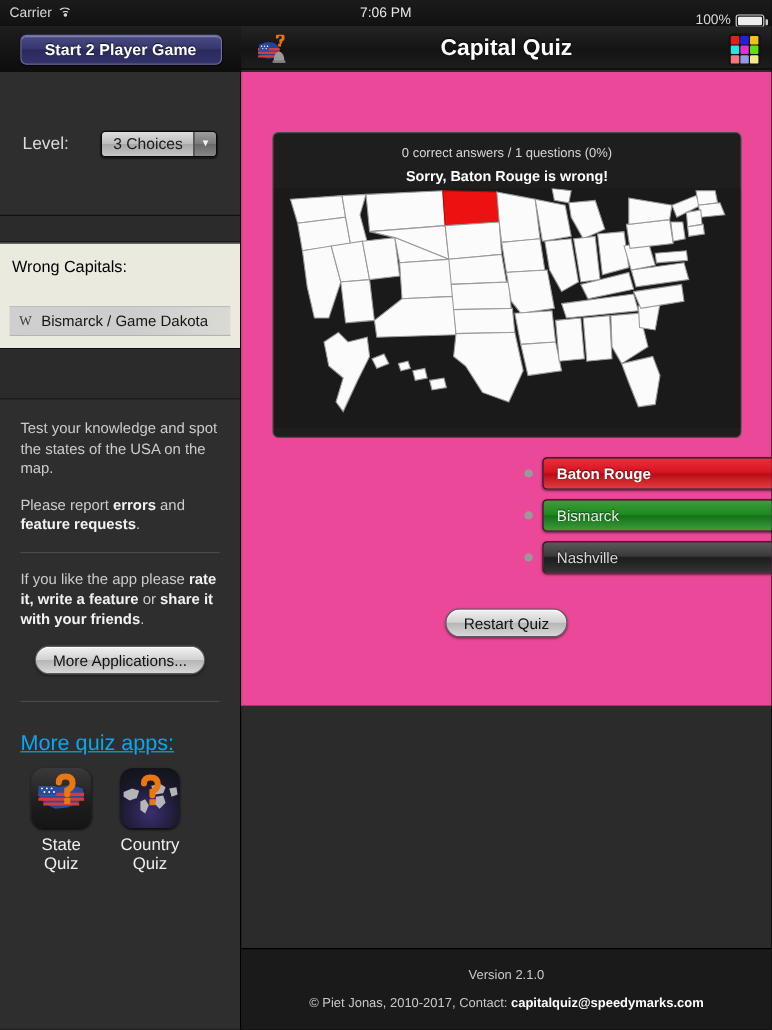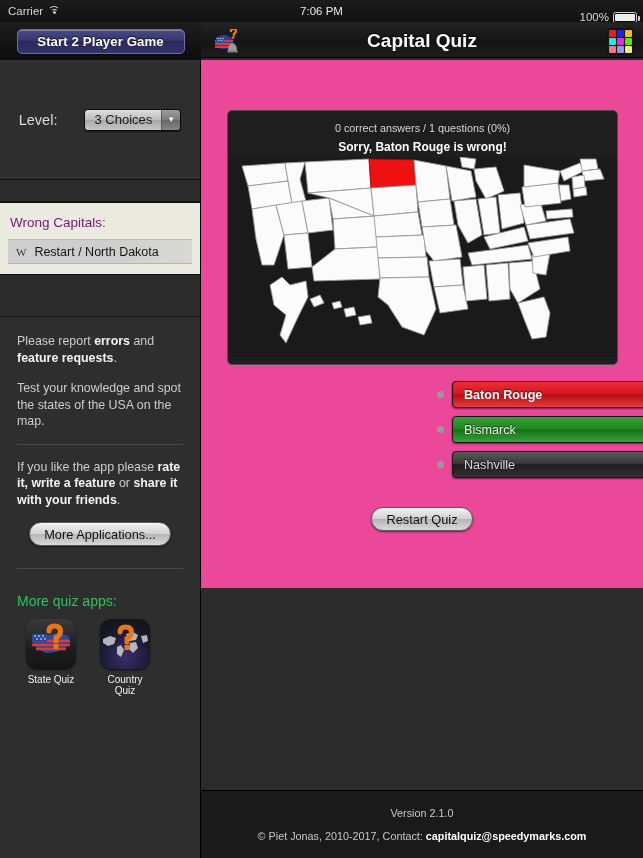--- a/index.html
+++ b/index.html
@@ -88,21 +88,21 @@
     width: 19px; background: linear-gradient(to bottom, #9d9d9d 0%, #7c7c7c 48%, #696969 52%, #878787 100%);
     display: flex; align-items: center; justify-content: center; border-left: 1px solid #5a5a5a;
     color: #f2f2f2; font-size: 8px;
   }
   .sec-blank1 { height: 22px; background: #2b2b2b; border-bottom: 1px solid #151515; }
 
   .sec-wrong {
     background: #eaeade; padding: 12px 0 10px 0; border-top: 1px solid #0e0e0e;
     border-bottom: 1px solid #0e0e0e;
   }
-  .wrong-title { color: #701a75; font-size: 13.5px; padding: 0 10px 9px 10px; }
+  .wrong-title { color: #000000; font-size: 13.5px; padding: 0 10px 25px 10px; }
   .wrong-item {
     margin: 0 8px; height: 25px; display: flex; align-items: center; gap: 8px; padding: 0 8px;
     background: linear-gradient(to right, #cfcfcf 0%, #cdcdcd 55%, #dadad4 100%);
     border-top: 1px solid #bdbdbd; border-bottom: 1px solid #b4b4b4;
     font-size: 12.5px; color: #141414; cursor: pointer;
   }
   .wrong-item .w-mark { font-family: "Liberation Serif", serif; font-size: 11px; color: #3a3a3a; }
 
   .sec-blank2 { height: 42px; background: #2b2b2b; border-bottom: 1px solid #161616; }
 
@@ -113,26 +113,26 @@
 
   .more-apps-wrap { display: flex; justify-content: center; margin-top: 4px; }
   .btn-gray {
     border-radius: 13px; height: 24px; padding: 0 14px;
     background: linear-gradient(to bottom, #f2f2f2 0%, #d2d2d2 48%, #b6b6b6 52%, #d8d8d8 100%);
     border: 1px solid #5b5b5b; box-shadow: 0 1px 2px rgba(0,0,0,.55), inset 0 1px 0 rgba(255,255,255,.8);
     color: #111; font-size: 12.8px; display: inline-flex; align-items: center; justify-content: center;
     cursor: pointer;
   }
   .hr2 { height: 1px; background: #4a4a4a; margin: 22px 17px 0 17px; }
-  .moreq-lbl { color: #22c55e; font-size: 14px; padding: 24px 0 0 17px; }
+  .moreq-lbl { color: #0ea5e9; font-size: 18px; padding: 24px 0 0 17px; text-decoration: underline; }
   .app-row { display: flex; gap: 16px; padding: 10px 0 0 22px; }
   .app-cell { width: 58px; text-align: center; cursor: pointer; }
   .app-ico { width: 50px; height: 50px; border-radius: 11px; margin: 0 auto 5px auto;
     position: relative; overflow: hidden; box-shadow: 0 1px 2px rgba(0,0,0,.7); }
-  .app-name { color: #f0f0f0; font-size: 10px; }
+  .app-name { color: #f0f0f0; font-size: 14px; }
 
   
   .main {
     position: absolute; left: 201px; top: 60px; width: 442px; height: 528px;
     background: #ec4899;
   }
   .quiz-card {
     position: absolute; left: 26px; top: 50px; width: 391px; height: 255px;
     background: #1e1e1e; border: 1px solid #4c4c4c; border-radius: 5px; overflow: hidden;
   }
@@ -237,29 +237,29 @@
         </div>
       </div>
     </div>
 
     <div class="sec-blank1"></div>
 
     <div class="sec-wrong">
       <div class="wrong-title">Wrong Capitals:</div>
       <div class="wrong-item">
         <span class="w-mark">W</span>
-        <span>Restart / North Dakota</span>
+        <span>Bismarck / Game Dakota</span>
       </div>
     </div>
 
     <div class="sec-blank2"></div>
 
     <div class="sec-desc">
+      <div class="desc-p">Test your knowledge and spot the states of the USA on the map.</div>
       <div class="desc-p"><span>Please report </span><b>errors</b><span> and </span><b>feature requests</b><span>.</span></div>
-      <div class="desc-p">Test your knowledge and spot the states of the USA on the map.</div>
       <div class="hr"></div>
       <div class="desc-p"><span>If you like the app please </span><b>rate it,</b><span> </span><b>write a feature</b><span> or </span><b>share it with your friends</b><span>.</span></div>
       <div class="more-apps-wrap">
         <div class="btn-gray">More Applications...</div>
       </div>
     </div>
 
     <div class="hr2"></div>
     <div class="moreq-lbl">More quiz apps:</div>
 

